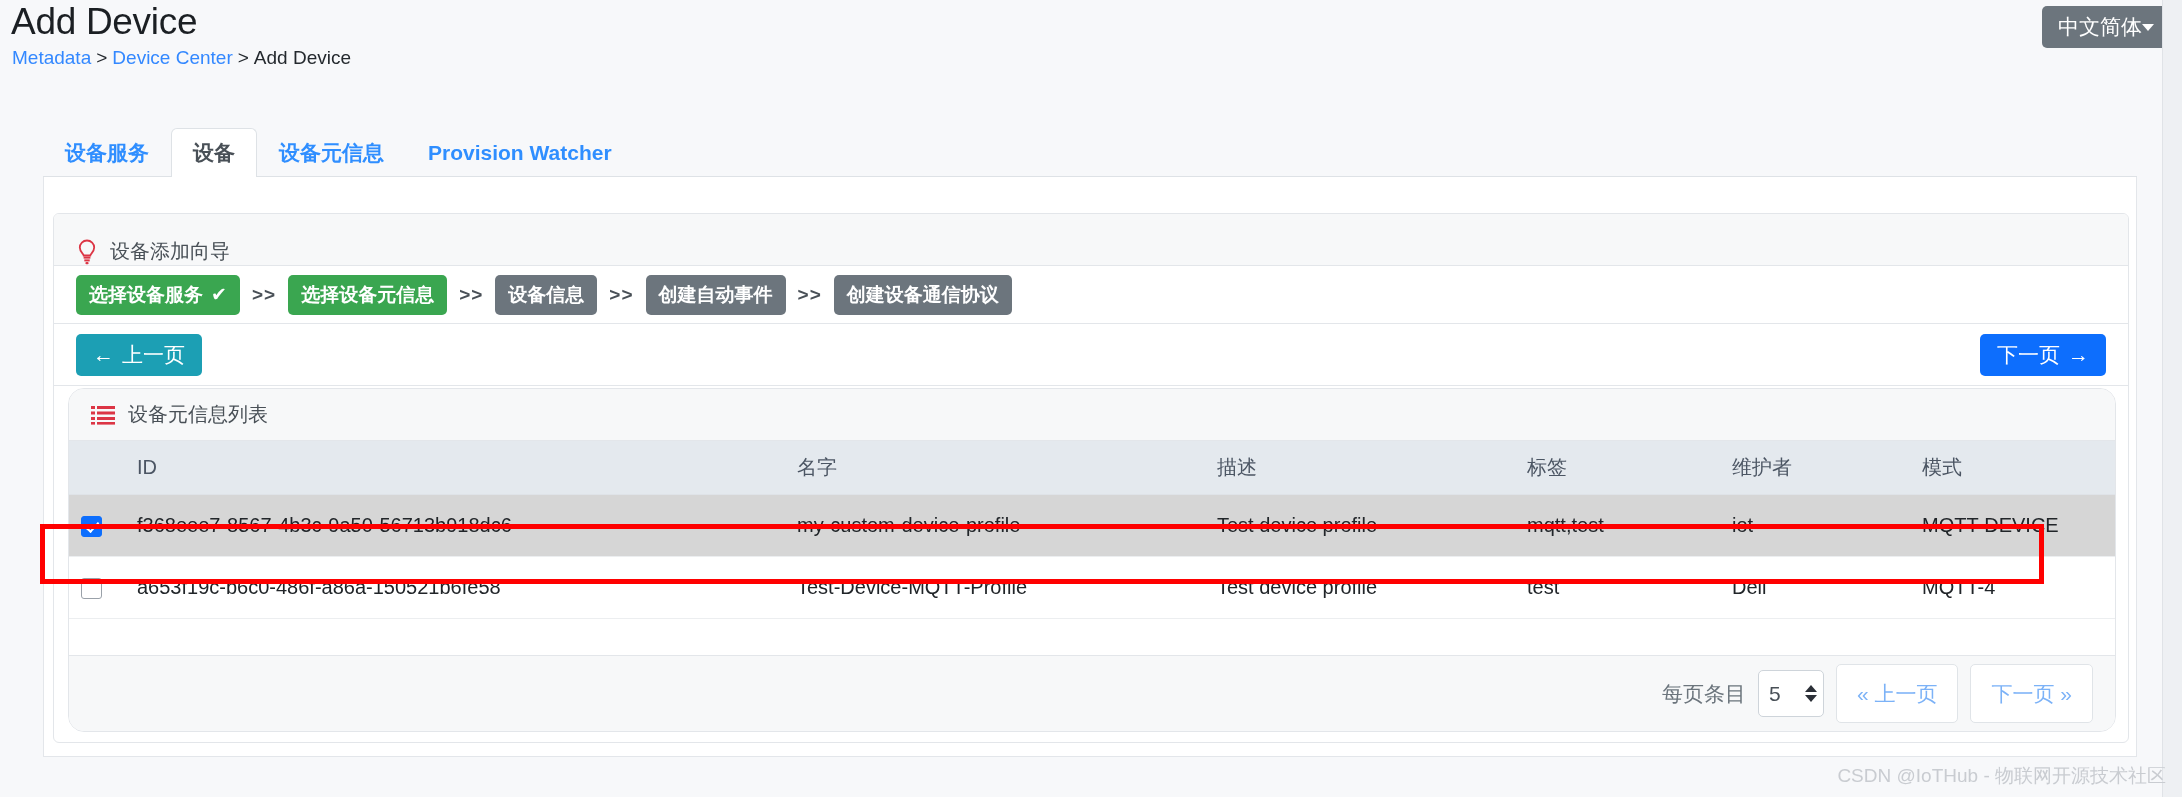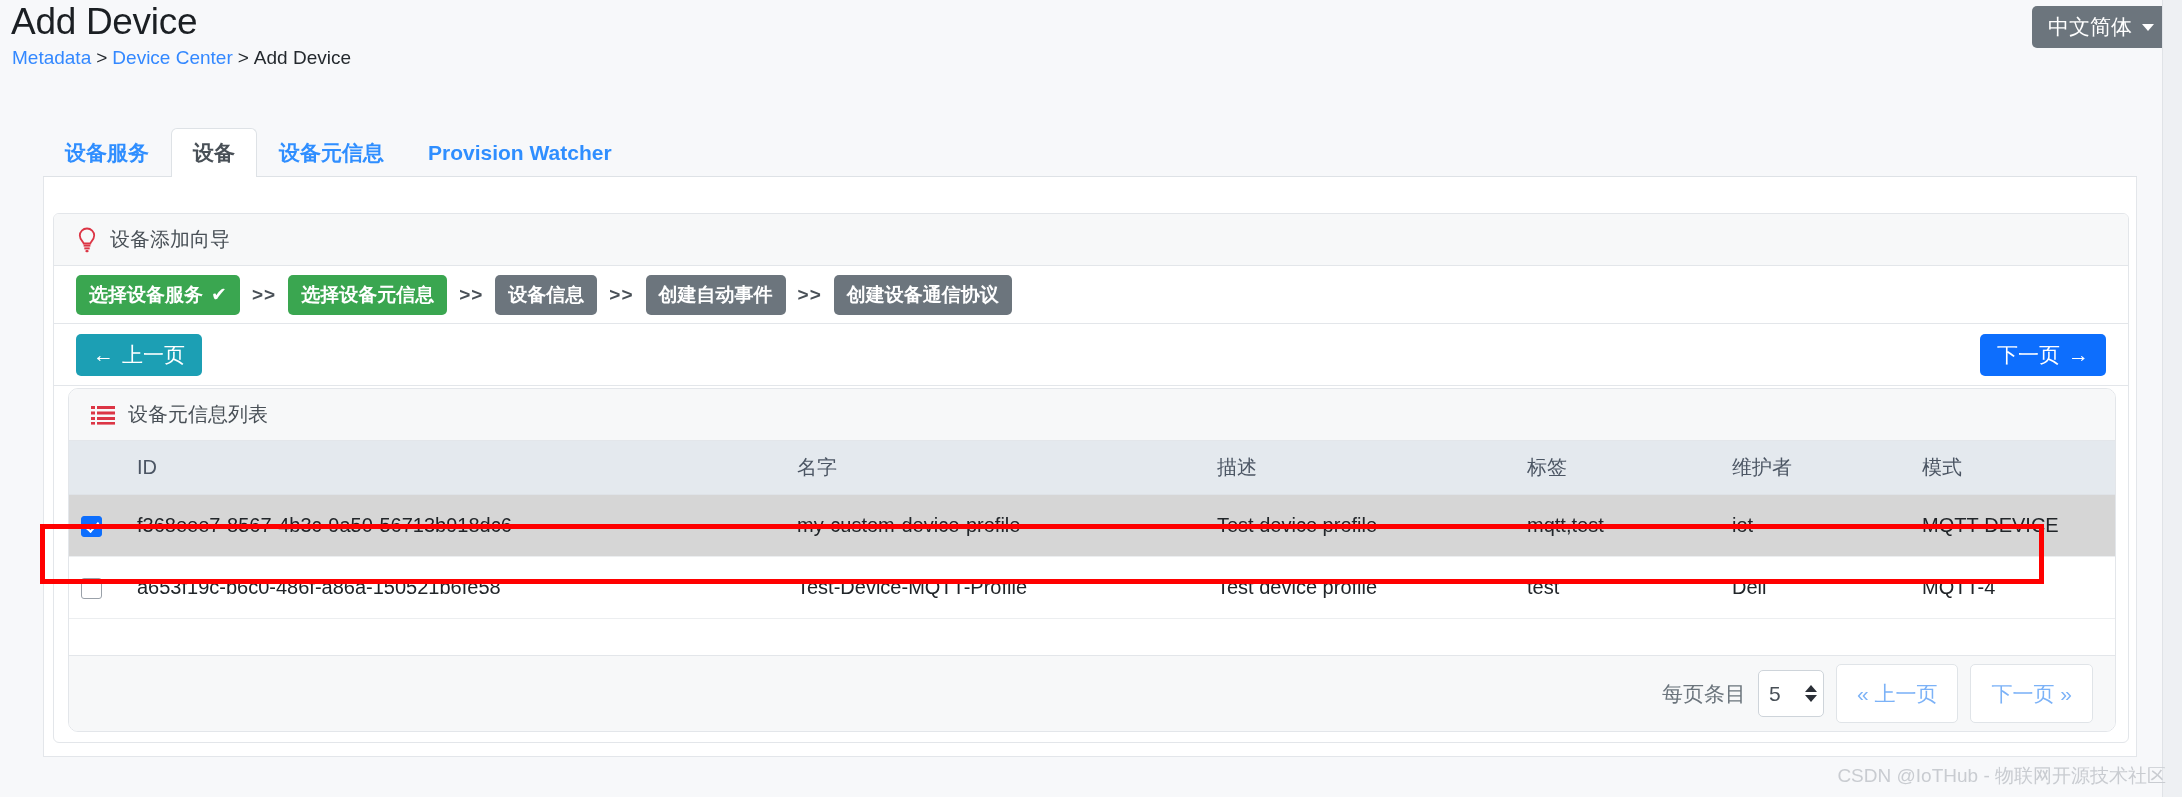--- a/index.html
+++ b/index.html
@@ -27,21 +27,21 @@
   .breadcrumb a { color: #3388ff; text-decoration: none; }
   .breadcrumb .sep { color: #24292e; margin: 0 5px; }
   .breadcrumb .cur { color: #24292e; }
 
   .lang-btn {
     position: absolute; right: 12px; top: 6px;
     height: 42px; padding: 0 16px;
     background: #6c757d; color: #fff; border: none; border-radius: 5px;
     font-size: 21px; line-height: 42px; cursor: pointer;
     font-family: "Liberation Sans", "DejaVu Sans", sans-serif;
-    display: flex; align-items: center; gap: 10px;
+    display: flex; align-items: center; gap: 0;
   }
   .caret-down {
     width: 0; height: 0; border-left: 6px solid transparent;
     border-right: 6px solid transparent; border-top: 7px solid #fff;
     display: inline-block;
   }
 
   
   .tabs {
     position: absolute; left: 43px; top: 127px; width: 2094px; height: 50px;
@@ -70,21 +70,21 @@
   
   .wizard-card {
     position: absolute; left: 53px; top: 213px;
     width: 2076px; height: 530px;
     border: 1px solid #e3e6ea; border-radius: 6px;
     background: #fff; overflow: hidden;
   }
   .wizard-head {
     height: 52px; background: #f7f8f9;
     border-bottom: 1px solid #e3e6ea;
-    display: flex; align-items: center; padding-left: 22px; gap: 12px;
+    display: flex; align-items: flex-end; padding-left: 22px; gap: 12px;
   }
   .bulb-icon { width: 22px; height: 26px; position: relative; flex: none; }
   .wizard-head-title { font-size: 20px; color: #495057; font-weight: 400; }
 
   .steps-row {
     height: 58px; background: #fff;
     border-bottom: 1px solid #e3e6ea;
     display: flex; align-items: center; padding-left: 22px; gap: 0;
   }
   .badge {
@@ -114,21 +114,21 @@
     height: 42px; padding: 0 17px; border: none; border-radius: 5px;
     background: #0d6efd; color: #fff; font-size: 21px; cursor: pointer;
     font-family: "Liberation Sans", "DejaVu Sans", sans-serif;
     display: flex; align-items: center; gap: 8px;
   }
 
   
   .list-card {
     position: absolute; left: 14px; top: 174px;
     width: 2048px; height: 344px;
-    border: 1px solid #e3e6ea; border-radius: 10px;
+    border: 1px solid #e3e6ea; border-radius: 16px;
     background: #fff; overflow: hidden;
   }
   .list-head {
     height: 52px; background: #f7f8f9;
     border-bottom: 1px solid #e3e6ea;
     display: flex; align-items: center; padding-left: 22px; gap: 13px;
   }
   .list-icon { width: 24px; height: 20px; flex: none; }
   .list-head-title { font-size: 20px; color: #495057; }
 

